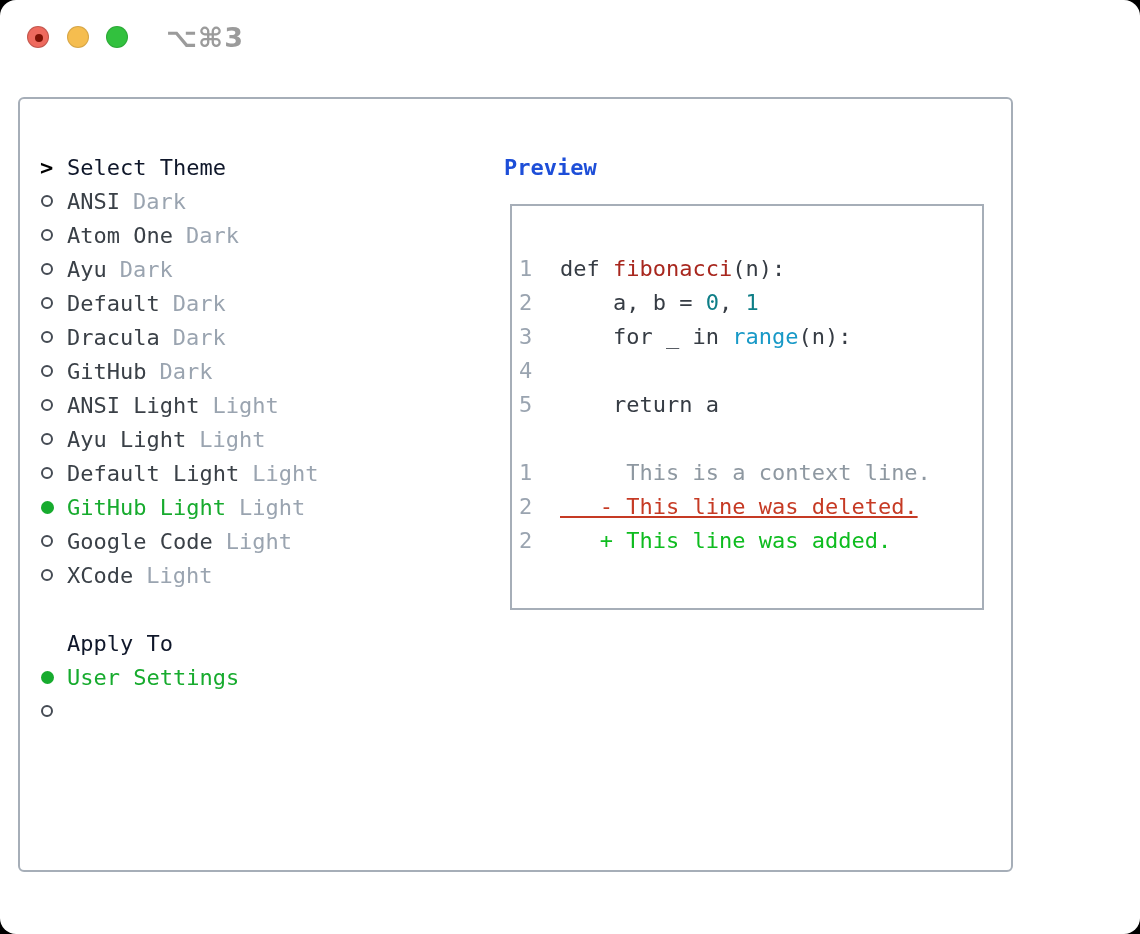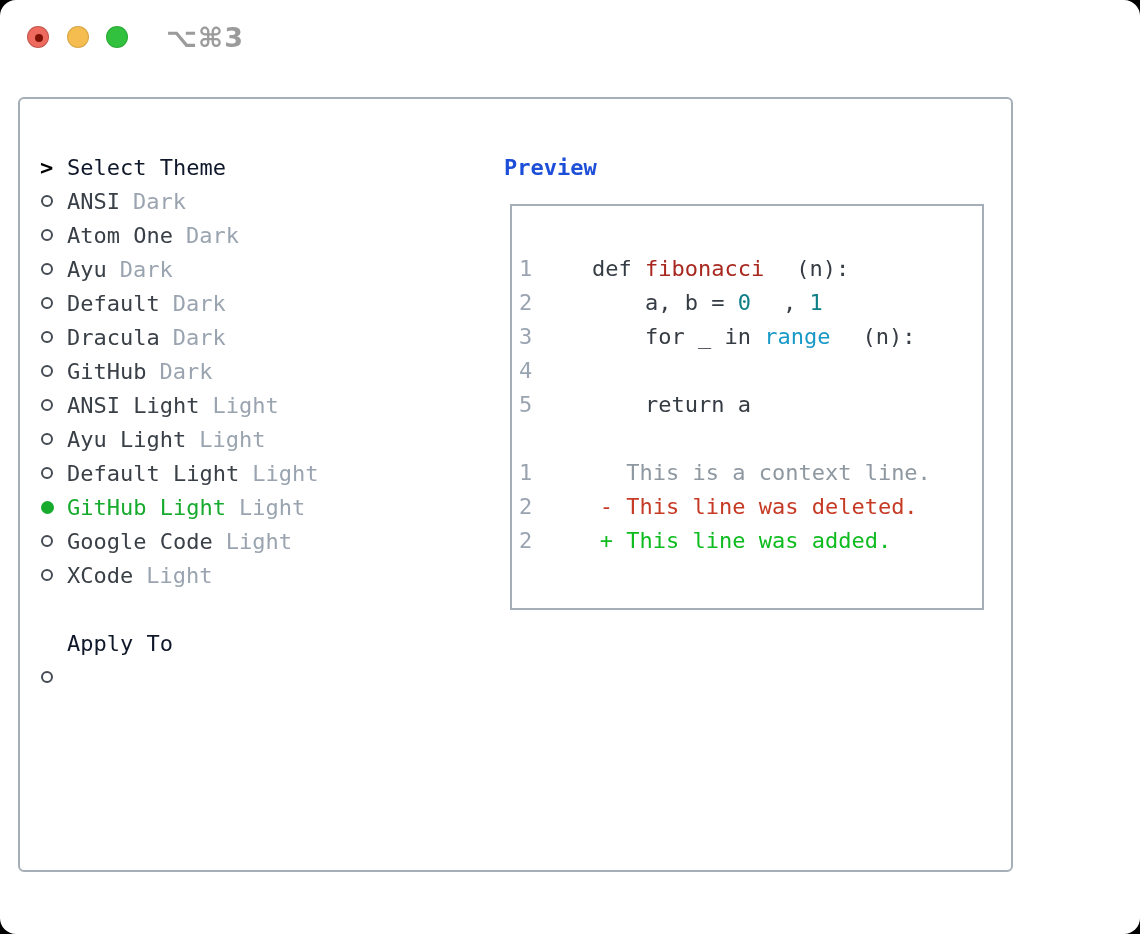--- a/index.html
+++ b/index.html
@@ -38,26 +38,26 @@
   .variant{color:var(--muted-gray);margin-left:13px;}
   .help{color:var(--muted-gray);}
   
   .preview-title{position:absolute;left:484px;top:51px;height:34px;display:flex;align-items:center;
     font-size:22px;font-weight:bold;color:#1d4ed8;}
   .preview-box{position:absolute;left:490px;top:105px;width:474px;height:406px;
     border:2px solid var(--border-gray);box-sizing:border-box;}
   .code{position:absolute;left:7px;top:45px;}
   .crow{display:flex;align-items:center;height:34px;font-size:22px;white-space:pre;}
   .ln{width:41px;flex:0 0 41px;color:var(--muted-gray);}
-  .seg-text{color:var(--code-dark);margin-left:32px;}
+  .seg-text{color:var(--code-dark);}
   .seg-func{color:var(--func-red);}
   .seg-builtin{color:var(--builtin-blue);}
   .seg-num{color:var(--number-teal);}
   .d-context{color:var(--context-gray);}
-  .d-deleted{color:var(--deleted-red);}
+  .d-deleted{color:var(--deleted-red);text-decoration:underline;}
   .d-added{color:var(--added-green);}
 </style>
 </head>
 <body>
 
 <div class="window">
   <div class="titlebar">
     <span class="light red">
         <span class="dot"></span>
       </span>
@@ -76,20 +76,21 @@
         <div class="row"><span class="marker"><span class="radio"></span></span><span class="name">Dracula</span><span class="variant">Dark</span></div>
         <div class="row"><span class="marker"><span class="radio"></span></span><span class="name">GitHub</span><span class="variant">Dark</span></div>
         <div class="row"><span class="marker"><span class="radio"></span></span><span class="name">ANSI Light</span><span class="variant">Light</span></div>
         <div class="row"><span class="marker"><span class="radio"></span></span><span class="name">Ayu Light</span><span class="variant">Light</span></div>
         <div class="row"><span class="marker"><span class="radio"></span></span><span class="name">Default Light</span><span class="variant">Light</span></div>
         <div class="row"><span class="marker"><span class="radio sel"></span></span><span class="name sel">GitHub Light</span><span class="variant">Light</span></div>
         <div class="row"><span class="marker"><span class="radio"></span></span><span class="name">Google Code</span><span class="variant">Light</span></div>
         <div class="row"><span class="marker"><span class="radio"></span></span><span class="name">XCode</span><span class="variant">Light</span></div>
         <div class="row"></div>
         <div class="row"><span class="marker"></span><span class="bold">Apply To</span></div>
+        <div class="row"><span class="marker"><span class="radio sel"></span></span><span class="name sel">User Settings</span></div>
         <div class="row"><span class="marker"><span class="radio"></span></span></div>
         <div class="row"></div>
       </div>
 
     <div class="preview-title">Preview</div>
     <div class="preview-box">
       <div class="code">
           <div class="crow"><span class="ln">1</span><span class="seg-text">def </span><span class="seg-func">fibonacci</span><span class="seg-text">(n):</span></div>
           <div class="crow"><span class="ln">2</span><span class="seg-text">    a, b = </span><span class="seg-num">0</span><span class="seg-text">, </span><span class="seg-num">1</span></div>
           <div class="crow"><span class="ln">3</span><span class="seg-text">    for _ in </span><span class="seg-builtin">range</span><span class="seg-text">(n):</span></div>

